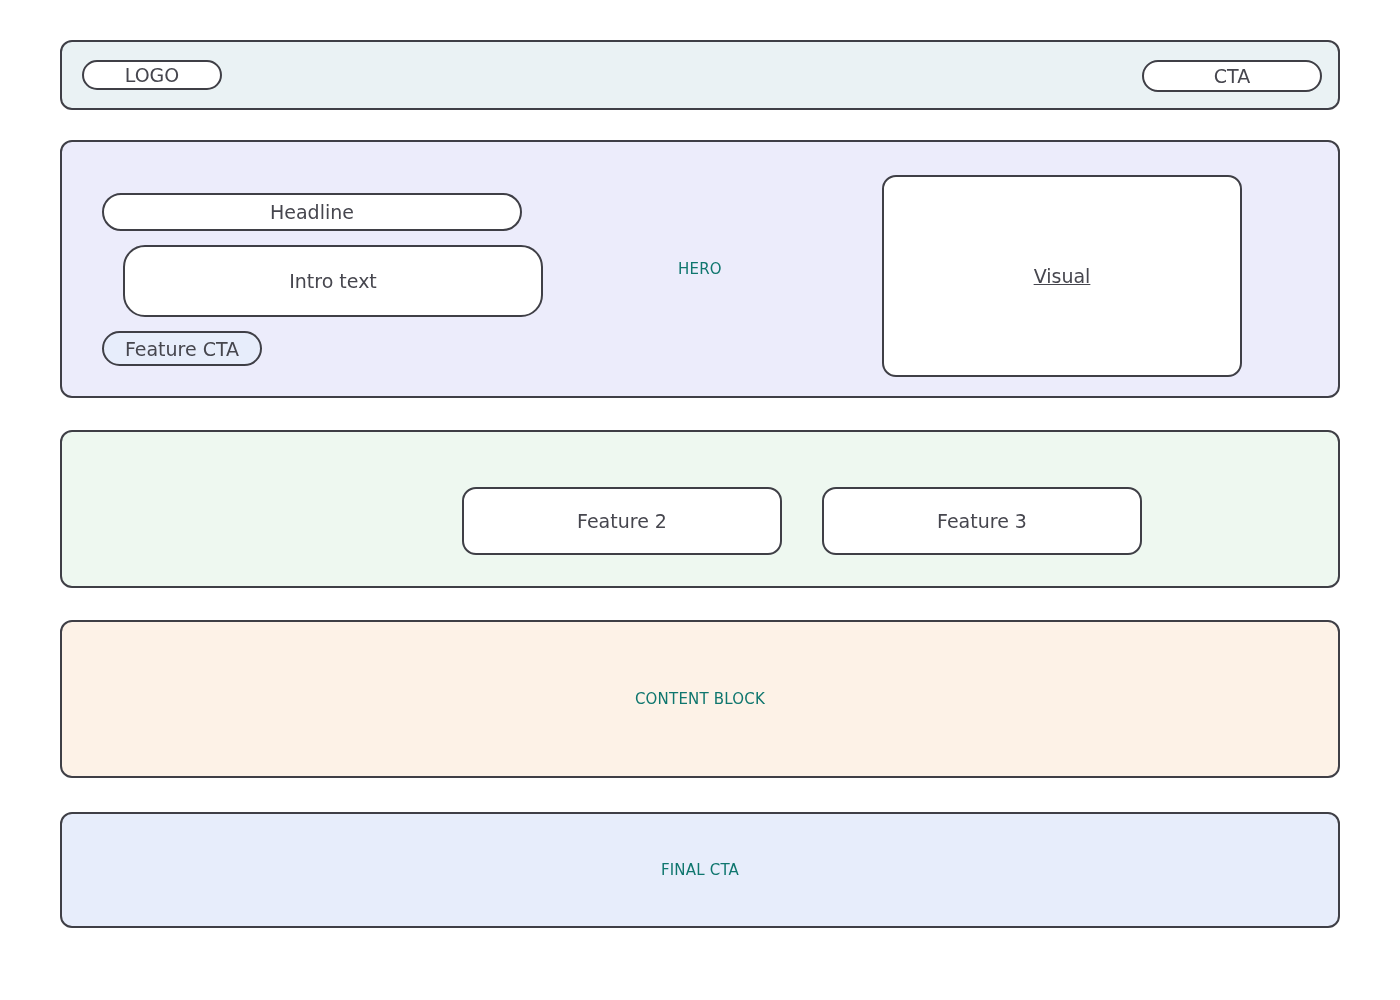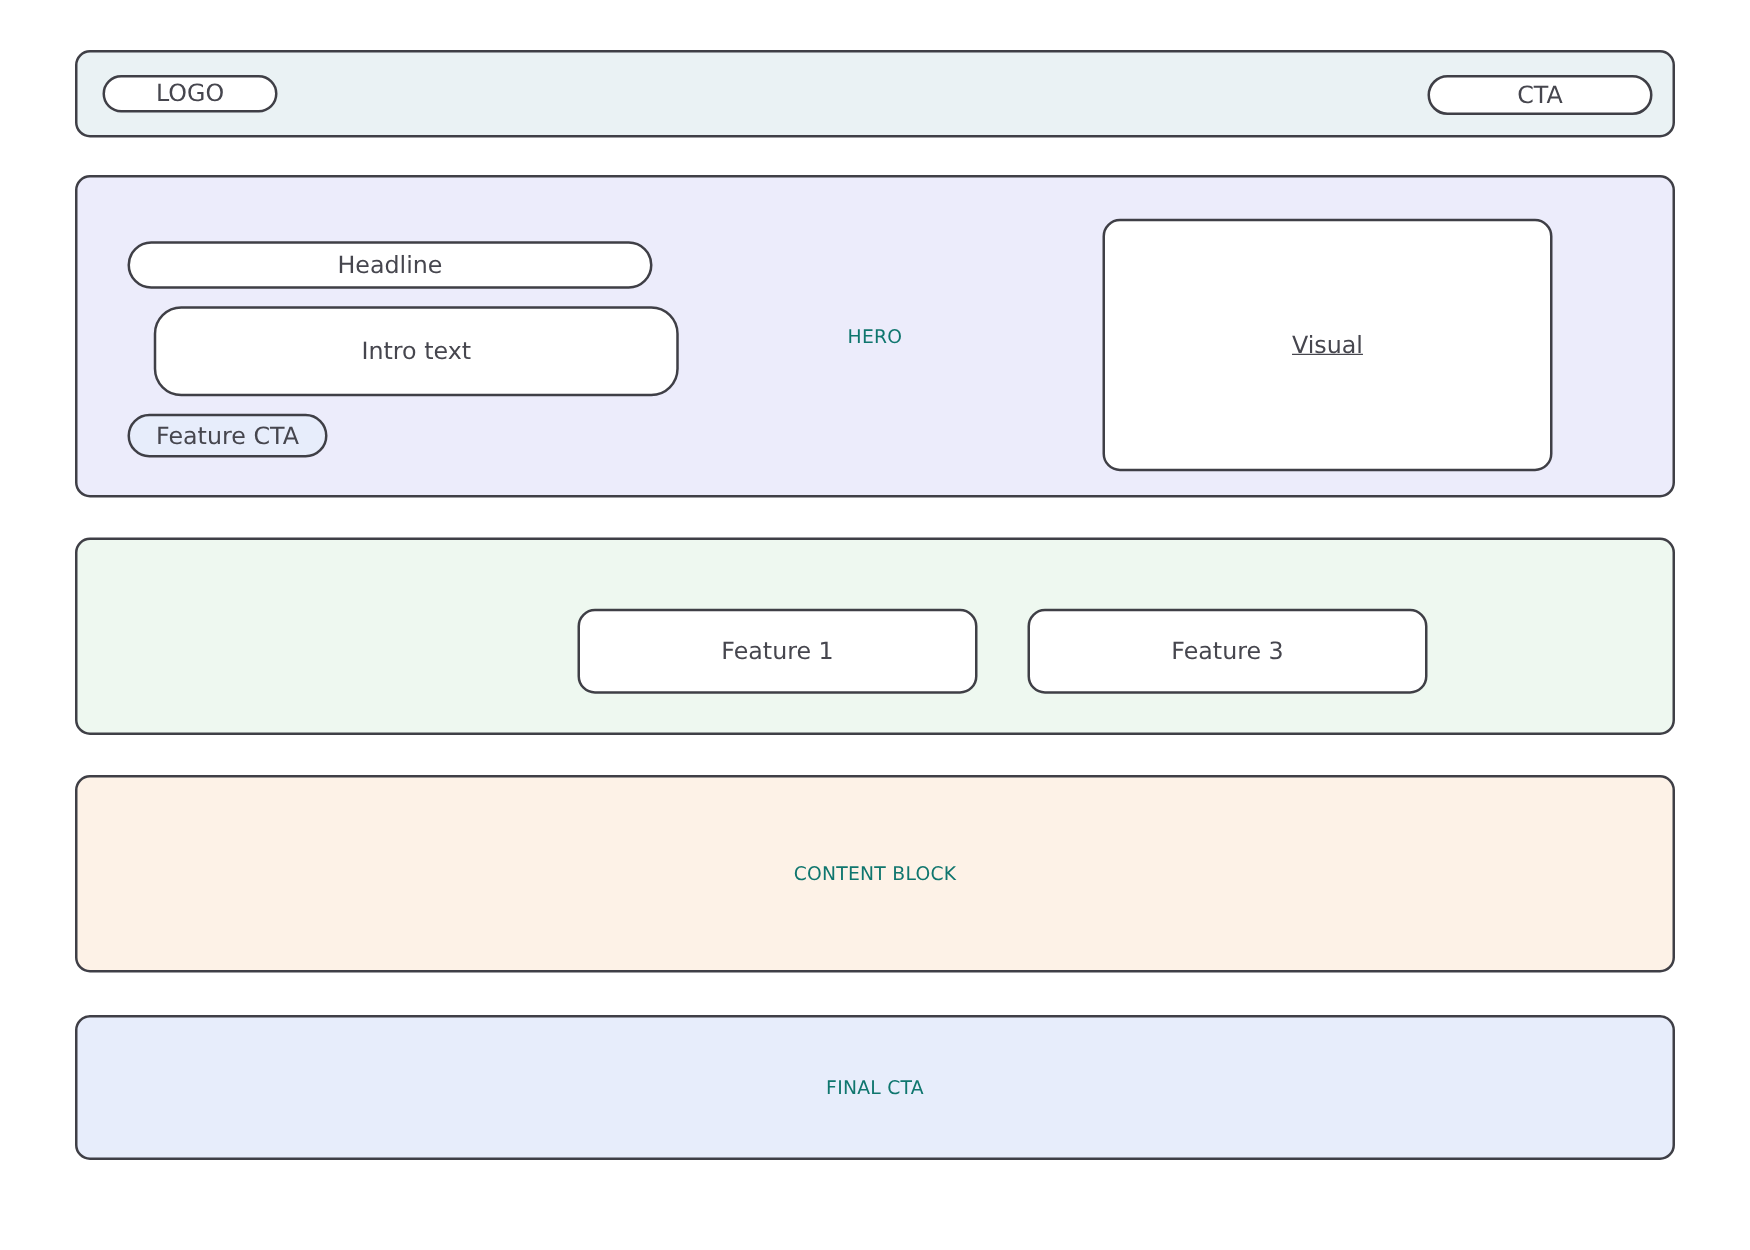--- a/index.html
+++ b/index.html
@@ -197,21 +197,21 @@
       <span>Feature CTA</span>
     </div>
 
     <div class="wbox" id="hero-visual">
       <span>Visual</span>
     </div>
   </div>
 
   <div class="section" id="features-section">
     <div class="wbox feature-card" id="feature-card-1">
-      <span>Feature 1</span>
+      <span>Feature 2</span>
     </div>
     <div class="wbox feature-card" id="feature-card-2">
       <span>Feature 3</span>
     </div>
   </div>
 
   <div class="section" id="content-section">
     <span class="section-label">CONTENT BLOCK</span>
   </div>
 

